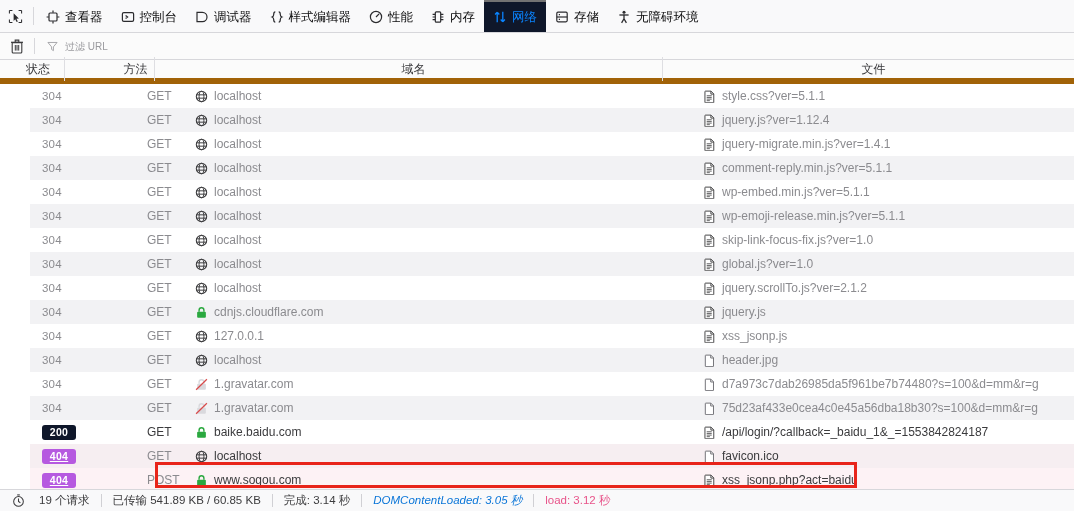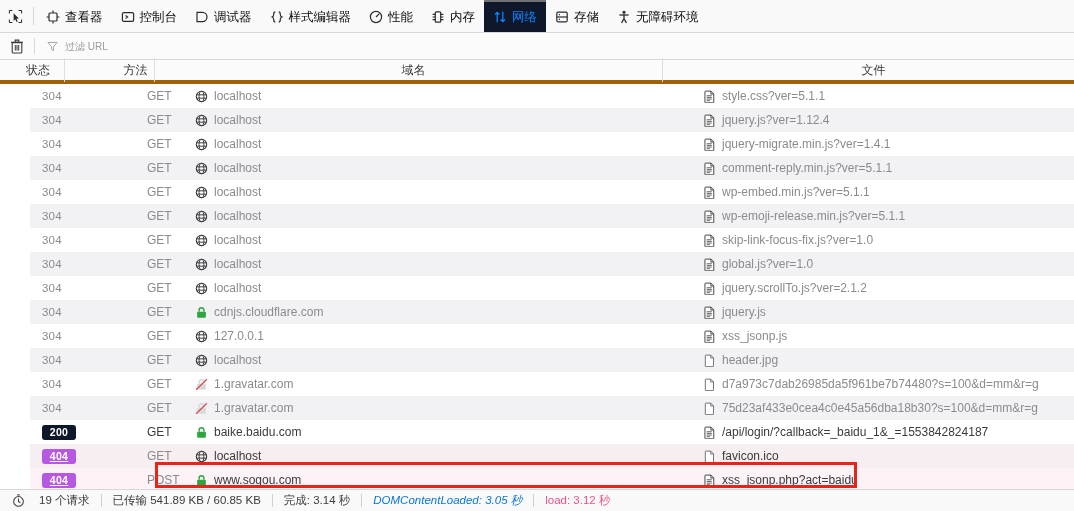--- a/index.html
+++ b/index.html
@@ -64,21 +64,21 @@
     border:none;outline:none;background:transparent;
     font-family:inherit;font-size:10px;color:#5a5a5f;
     width:420px;height:20px;padding:0;
   }
   .filterfield input::placeholder{color:#9a9a9e;}
 
   
   .thead{
     height:24px;min-height:24px;
     background:#fbfbfb;
-    border-bottom:4px solid #a16207;
+    border-bottom:6px solid #a16207;
     display:flex;align-items:center;
     box-sizing:border-box;
     color:#3a3a3d;
     font-size:12px;
   }
   .th{
     height:24px;display:flex;align-items:center;justify-content:center;
     box-sizing:border-box;
     border-right:1px solid #dedee2;
     cursor:pointer;

